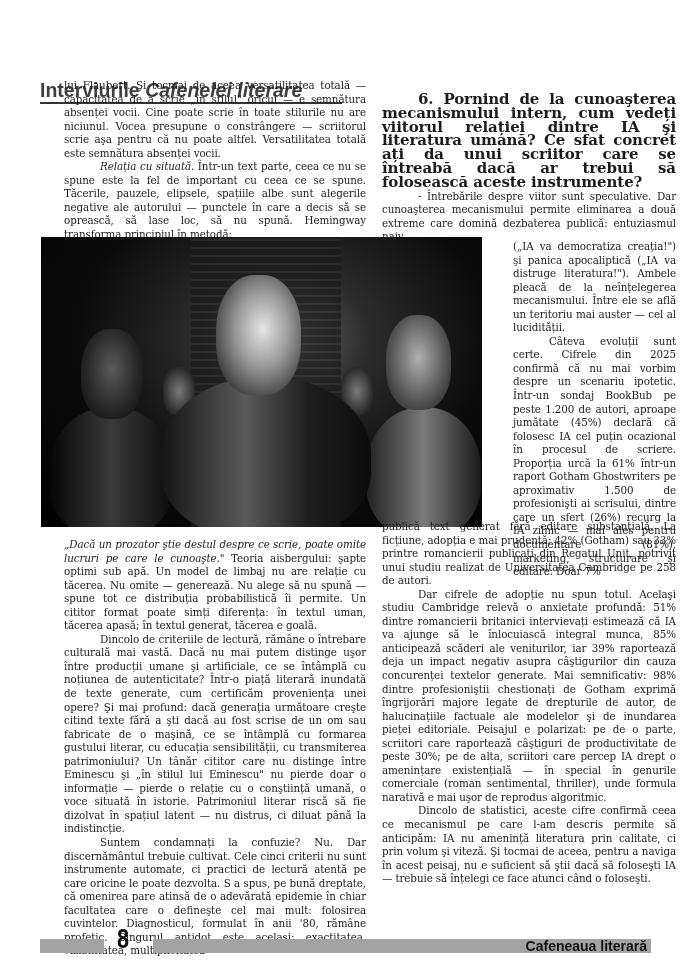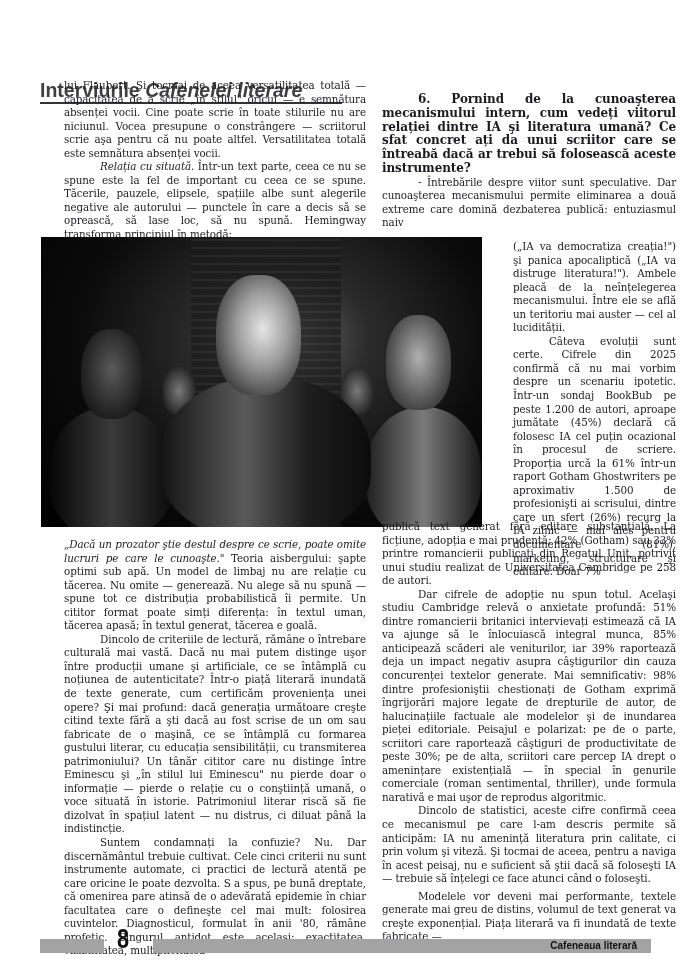--- a/index.html
+++ b/index.html
@@ -16,21 +16,21 @@
   .col { position: absolute; font-size: 10.35px; line-height: 13.55px; text-align: justify; letter-spacing: -0.1px; margin-left: 24px; }
   .col p { margin: 0; }
   .col .ind { text-indent: 36px; }
   .col .it { font-style: italic; }
   .left-top { left: 40px; top: 79px; width: 302px; }
   .left-bottom { left: 40px; top: 538px; width: 302px; }
   .right-top { left: 358px; top: 79px; width: 294px; }
   .right-wrap { left: 489px; top: 240px; width: 163px; }
   .right-bottom { left: 358px; top: 520px; width: 294px; }
 
-  .question { font-weight: bold; font-size: 12px; line-height: 13.8px; margin-top: 14px !important; text-indent: 36px; }
+  .question { font-weight: bold; font-size: 15px; line-height: 13.8px; margin-top: 14px !important; text-indent: 36px; }
   .gap { margin-top: 4px !important; }
 
   .figure {
     position: absolute; left: 41px; top: 237px; width: 441px; height: 290px;
     background: radial-gradient(ellipse at 55% 35%, #6a6a6a 0%, #2b2b2b 25%, #0b0b0b 60%, #000 100%);
     overflow: hidden;
   }
   .figure .corridor { position: absolute; left: 150px; top: 0; width: 150px; height: 290px;
     background: repeating-linear-gradient(0deg, #1a1a1a 0 6px, #2c2c2c 6px 8px); opacity: .7; }
   .figure .bot { position: absolute; border-radius: 48% 48% 40% 40%; }
@@ -40,21 +40,21 @@
   .b-left { left: 8px; top: 170px; width: 125px; height: 130px; background: linear-gradient(90deg,#050505,#3a3a3a 50%,#0a0a0a); }
   .h-left { left: 40px; top: 92px; width: 62px; height: 90px; background: radial-gradient(ellipse at 50% 45%, #5a5a5a 0%, #262626 60%, #0a0a0a 100%); }
   .b-right { left: 325px; top: 170px; width: 115px; height: 130px; background: linear-gradient(90deg,#202020,#7a7a7a 50%,#1a1a1a); }
   .h-right { left: 345px; top: 78px; width: 65px; height: 95px; background: radial-gradient(ellipse at 50% 45%, #b0b0b0 0%, #5c5c5c 55%, #1a1a1a 100%); }
   .h-bg1 { left: 122px; top: 130px; width: 32px; height: 48px; background: radial-gradient(ellipse,#7a7a7a,#2a2a2a 70%); }
   .h-bg2 { left: 300px; top: 130px; width: 32px; height: 48px; background: radial-gradient(ellipse,#7a7a7a,#2a2a2a 70%); }
 
   .footer-bar-left { position: absolute; left: 40px; top: 939px; width: 64px; height: 14px; background: #a3a3a3; }
   .page-number { position: absolute; left: 117px; top: 924px; font-family: "Liberation Sans", sans-serif; font-weight: bold; font-size: 27px; line-height: 30px; color: #111; transform: scaleX(0.8); transform-origin: left; }
   .footer-bar-right { position: absolute; left: 153px; top: 939px; width: 498px; height: 14px; background: #a3a3a3; }
-  .footer-brand { position: absolute; right: 14px; top: 1px; font-family: "Liberation Sans", sans-serif; font-weight: bold; font-size: 10px; line-height: 12px; color: #111; }
+  .footer-brand { position: absolute; right: 4px; top: 1px; font-family: "Liberation Sans", sans-serif; font-weight: bold; font-size: 14px; line-height: 12px; color: #111; }
 </style>
 </head>
 <body>
 
 <div class="header-title"><span>Interviurile </span><span class="it">Cafenelei literare</span></div>
 
 <div class="col left-top">
   <p>lui Flaubert. Şi tocmai de aceea versatilitatea totală — capacitatea de a scrie „în stilul" oricui — e semnătura absenței vocii. Cine poate scrie în toate stilurile nu are niciunul. Vocea presupune o constrângere — scriitorul scrie aşa pentru că nu poate altfel. Versatilitatea totală este semnătura absenței vocii.</p>
   <p class="ind"><span class="it">Relația cu situată.</span><span> Într-un text parte, ceea ce nu se spune este la fel de important cu ceea ce se spune. Tăcerile, pauzele, elipsele, spațiile albe sunt alegerile negative ale autorului — punctele în care a decis să se oprească, să lase loc, să nu spună. Hemingway transforma principiul în metodă:</span></p>
 </div>
@@ -84,20 +84,19 @@
 
 <div class="col right-wrap">
   <p>(„IA va democratiza creația!") şi panica apocaliptică („IA va distruge literatura!"). Ambele pleacă de la neînțelegerea mecanismului. Între ele se află un teritoriu mai auster — cel al lucidității.</p>
   <p class="ind">Câteva evoluții sunt certe. Cifrele din 2025 confirmă că nu mai vorbim despre un scenariu ipotetic. Într-un sondaj BookBub pe peste 1.200 de autori, aproape jumătate (45%) declară că folosesc IA cel puțin ocazional în procesul de scriere. Proporția urcă la 61% într-un raport Gotham Ghostwriters pe aproximativ 1.500 de profesionişti ai scrisului, dintre care un sfert (26%) recurg la IA zilnic — mai ales pentru documentare (81%), marketing, structurare şi editare. Doar 7%</p>
 </div>
 
 <div class="col right-bottom">
   <p>publică text generat fără editare substanțială. La ficțiune, adopția e mai prudentă: 42% (Gotham) sau 33% printre romancierii publicați din Regatul Unit, potrivit unui studiu realizat de Universitatea Cambridge pe 258 de autori.</p>
   <p class="ind">Dar cifrele de adopție nu spun totul. Acelaşi studiu Cambridge relevă o anxietate profundă: 51% dintre romancierii britanici intervievați estimează că IA va ajunge să le înlocuiască integral munca, 85% anticipează scăderi ale veniturilor, iar 39% raportează deja un impact negativ asupra câştigurilor din cauza concurenței textelor generate. Mai semnificativ: 98% dintre profesioniştii chestionați de Gotham exprimă îngrijorări majore legate de drepturile de autor, de halucinațiile factuale ale modelelor şi de inundarea pieței editoriale. Peisajul e polarizat: pe de o parte, scriitori care raportează câştiguri de productivitate de peste 30%; pe de alta, scriitori care percep IA drept o amenințare existențială — în special în genurile comerciale (roman sentimental, thriller), unde formula narativă e mai uşor de reprodus algoritmic.</p>
   <p class="ind">Dincolo de statistici, aceste cifre confirmă ceea ce mecanismul pe care l-am descris permite să anticipăm: IA nu amenință literatura prin calitate, ci prin volum şi viteză. Şi tocmai de aceea, pentru a naviga în acest peisaj, nu e suficient să ştii dacă să foloseşti IA — trebuie să înțelegi ce face atunci când o foloseşti.</p>
-  <p class="ind gap">Modelele vor deveni mai performante, textele generate mai greu de distins, volumul de text generat va creşte exponențial. Piața literară va fi inundată de texte fabricate —</p>
 </div>
 
 <div class="footer-bar-left"></div>
 <div class="page-number">8</div>
 <div class="footer-bar-right">
   <span class="footer-brand">Cafeneaua literară</span>
 </div>
 
 </body></html>

